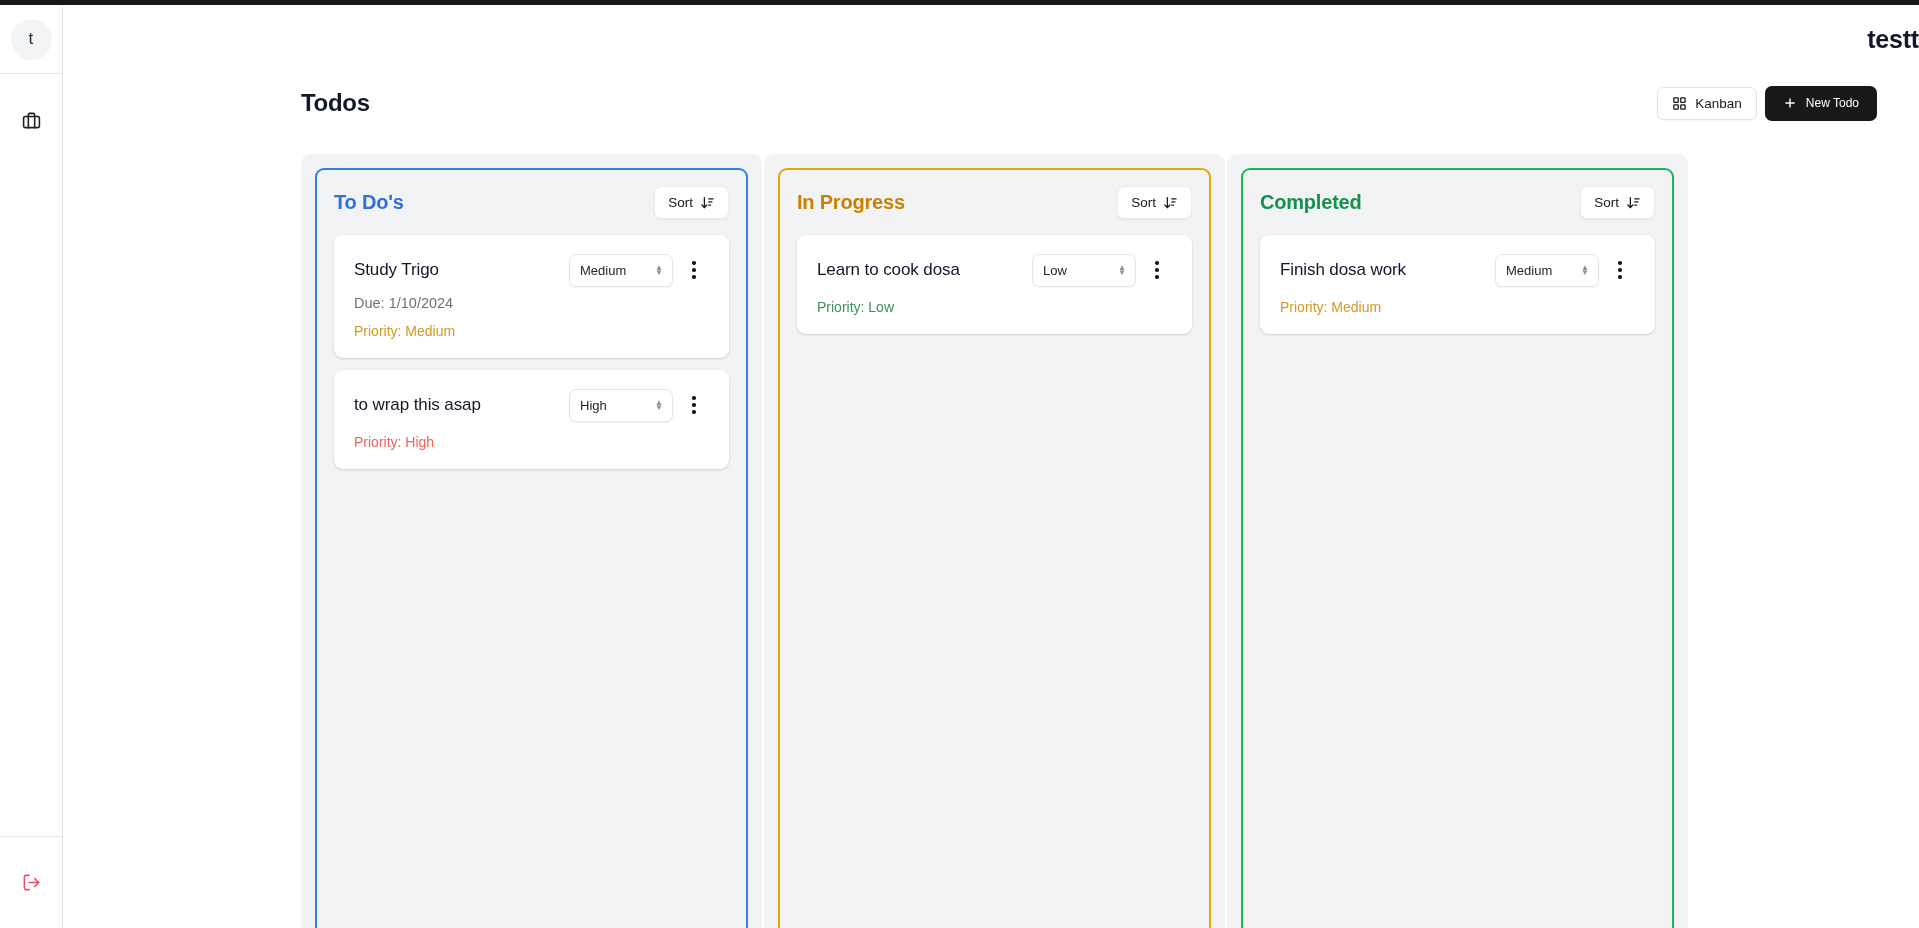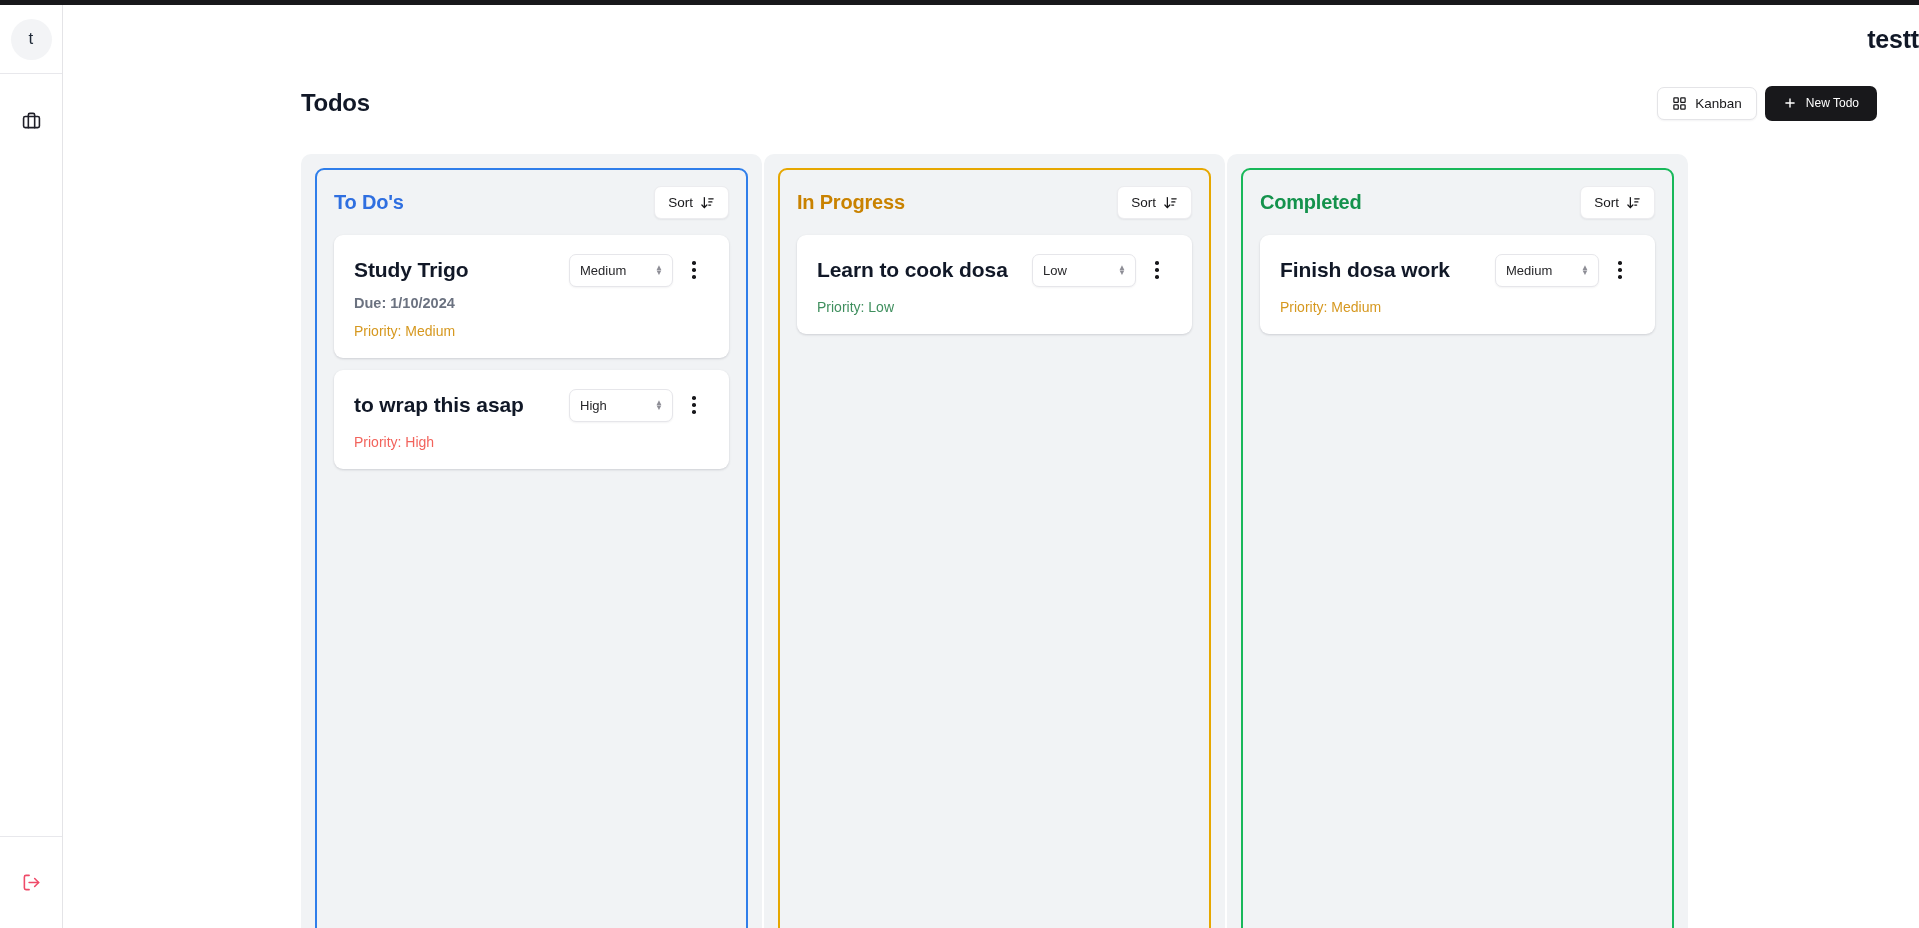--- a/index.html
+++ b/index.html
@@ -229,22 +229,22 @@
     background: #ffffff;
     border-radius: 9px;
     padding: 18px 20px 19px 20px;
     box-shadow: 0 1px 3px rgba(16,24,40,.10), 0 1px 2px rgba(16,24,40,.06);
   }
   .card-top {
     display: flex;
     align-items: center;
   }
   .card-title {
-    font-size: 21px;
-    font-weight: 700;
+    font-size: 17px;
+    font-weight: 400;
     color: #111827;
     letter-spacing: -0.1px;
     flex: 1;
     padding-right: 10px;
   }
   .prio-select {
     position: relative;
     width: 104px;
     height: 33px;
     border: 1px solid #e6e6ea;
@@ -285,21 +285,20 @@
     display: block;
     width: 3.6px;
     height: 3.6px;
     border-radius: 50%;
     background: #18181b;
   }
   .card-due {
     margin-top: 8px;
     font-size: 14.5px;
     color: #6b7280;
-    font-weight: bold;
   }
   .card-prio {
     margin-top: 12px;
     font-size: 14px;
   }
   .card-prio.medium { color: #d6981f; }
   .card-prio.high   { color: #f2635c; }
   .card-prio.low    { color: #3f8f5e; }
 
   svg { display: block; }

